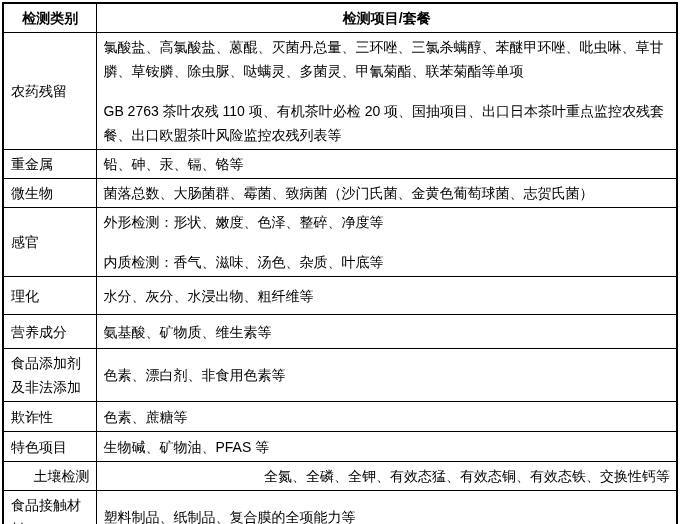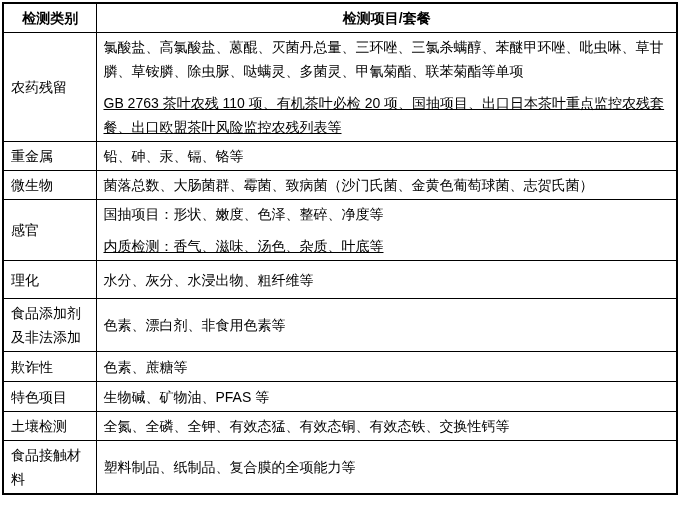--- a/index.html
+++ b/index.html
@@ -27,32 +27,32 @@
     padding: 2px 6px 2px 7px;
     word-break: break-all;
   }
   .test-table th {
     text-align: center;
     font-weight: bold;
     height: 22px;
   }
   col.c-cat { width: 93px; }
   col.c-items { width: 581px; }
-  .para + .para { margin-top: 8px; text-decoration: underline; }
+  .para + .para { margin-top: 16px; }
   tr.r0  { height: 103px; }
   tr.r1  { height: 29px; margin-left: 40px; }
   tr.r2  { height: 29px; }
   tr.r3  { height: 53px; }
   tr.r4  { height: 38px; margin-top: 28px; }
   tr.r5  { height: 34px; }
   tr.r6  { height: 50px; }
   tr.r7  { height: 30px; padding-left: 27px; }
   tr.r8  { height: 30px; }
   tr.r9  { height: 30px; }
-  tr.r10 { height: 29px; }
+  tr.r10 { height: 29px; text-align: right; }
   tr.r11 { height: 30px; }
 </style>
 </head>
 <body>
 
 <table class="test-table">
   <colgroup>
     <col class="c-cat">
     <col class="c-items">
   </colgroup>
@@ -78,28 +78,34 @@
     </tr>
     <tr class="r2">
       <td>微生物</td>
       <td>
         <div class="para">菌落总数、大肠菌群、霉菌、致病菌（沙门氏菌、金黄色葡萄球菌、志贺氏菌）</div>
       </td>
     </tr>
     <tr class="r3">
       <td>感官</td>
       <td>
-        <div class="para">国抽项目：形状、嫩度、色泽、整碎、净度等</div>
+        <div class="para">外形检测：形状、嫩度、色泽、整碎、净度等</div>
         <div class="para">内质检测：香气、滋味、汤色、杂质、叶底等</div>
       </td>
     </tr>
     <tr class="r4">
       <td>理化</td>
       <td>
         <div class="para">水分、灰分、水浸出物、粗纤维等</div>
+      </td>
+    </tr>
+    <tr class="r5">
+      <td>营养成分</td>
+      <td>
+        <div class="para">氨基酸、矿物质、维生素等</div>
       </td>
     </tr>
     <tr class="r6">
       <td>食品添加剂及非法添加</td>
       <td>
         <div class="para">色素、漂白剂、非食用色素等</div>
       </td>
     </tr>
     <tr class="r7">
       <td>欺诈性</td>

